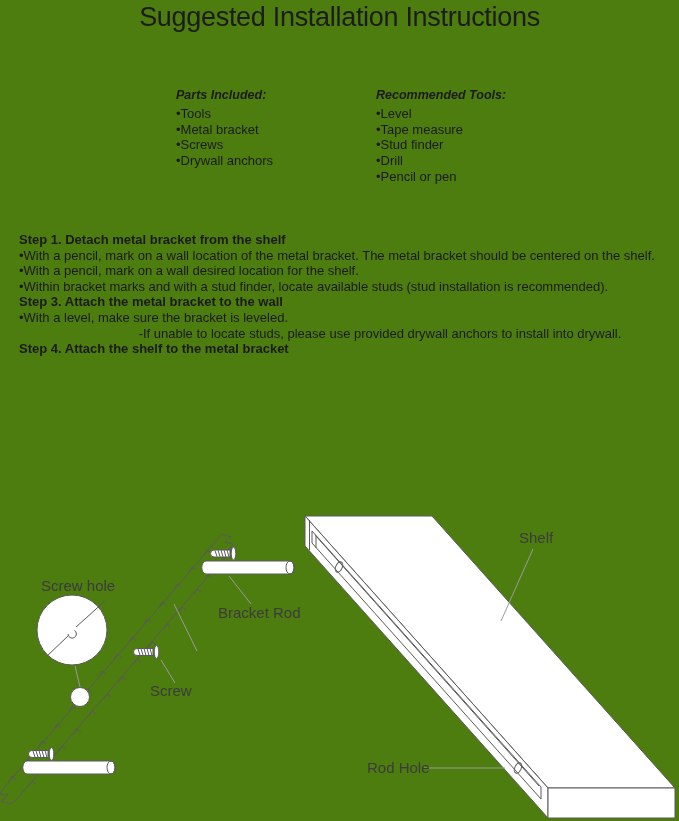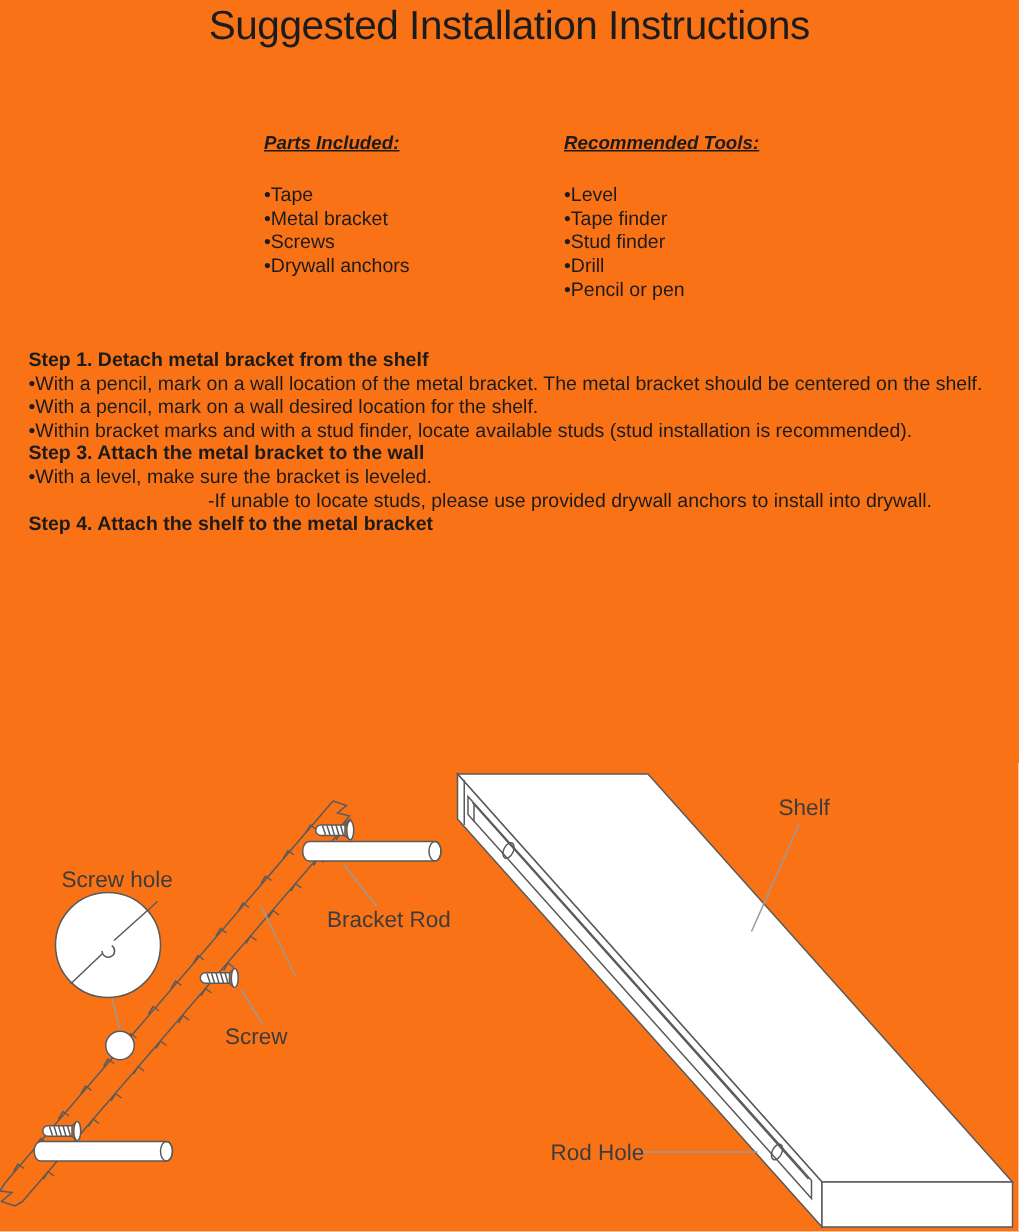--- a/index.html
+++ b/index.html
@@ -1,51 +1,51 @@
 <!DOCTYPE html>
 <html><head>
 <meta charset="utf-8">
 <style>
   html,body{margin:0;padding:0;background:#fff;}
-  .page{position:relative;width:679px;height:821px;background:#f97316;overflow:hidden;
+  .page{position:relative;width:679px;height:821px;background:#4d7c0f;overflow:hidden;
         font-family:"Liberation Sans",sans-serif;color:#1a1a1a;}
   .title{position:absolute;top:2px;left:0;width:679px;text-align:center;
          font-size:27px;font-weight:400;letter-spacing:-0.3px;color:#1c1c1c;}
   .col{position:absolute;top:88px;font-size:13px;line-height:15.8px;color:#1b1b1b;}
   .col-parts{left:176px;}
   .col-tools{left:376px;}
-  .col-head{font-weight:bold;font-style:italic;font-size:12.5px;margin-bottom:18px;text-decoration:underline;}
+  .col-head{font-weight:bold;font-style:italic;font-size:12.5px;margin-bottom:2px;}
   .steps{position:absolute;left:3px;top:232px;width:674px;font-size:13px;line-height:15.6px;color:#1b1b1b;margin-left:16px;}
   .step-head{font-weight:bold;}
   .step-indent{padding-left:48px;text-align:center;}
   .diagram{position:absolute;left:0;top:480px;}
   .ln{stroke:#5a5a5a;stroke-width:1;fill:none;}
   .lnf{stroke:#5a5a5a;stroke-width:1;fill:#ffffff;}
   .leader{stroke:#9a9a9a;stroke-width:1;fill:none;}
   .dlabel{font-family:"Liberation Sans",sans-serif;font-size:15px;fill:#3c3c3c;}
 </style>
 </head>
 <body>
 
 <div class="page">
 
   <div class="title">Suggested Installation Instructions</div>
 
   <div class="col col-parts">
     <div class="col-head">Parts Included:</div>
-    <div>•Tape</div>
+    <div>•Tools</div>
     <div>•Metal bracket</div>
     <div>•Screws</div>
     <div>•Drywall anchors</div>
   </div>
 
   <div class="col col-tools">
     <div class="col-head">Recommended Tools:</div>
     <div>•Level</div>
-    <div>•Tape finder</div>
+    <div>•Tape measure</div>
     <div>•Stud finder</div>
     <div>•Drill</div>
     <div>•Pencil or pen</div>
   </div>
 
   <div class="steps">
     <div class="step-head">Step 1. Detach metal bracket from the shelf</div>
     <div class="step-bullet">•With a pencil, mark on a wall location of the metal bracket. The metal bracket should be centered on the shelf.</div>
     <div class="step-bullet">•With a pencil, mark on a wall desired location for the shelf.</div>
     <div class="step-bullet">•Within bracket marks and with a stud finder, locate available studs (stud installation is recommended).</div>

